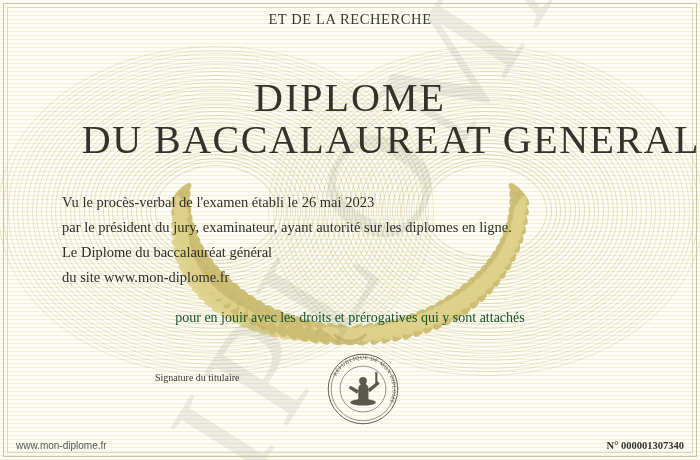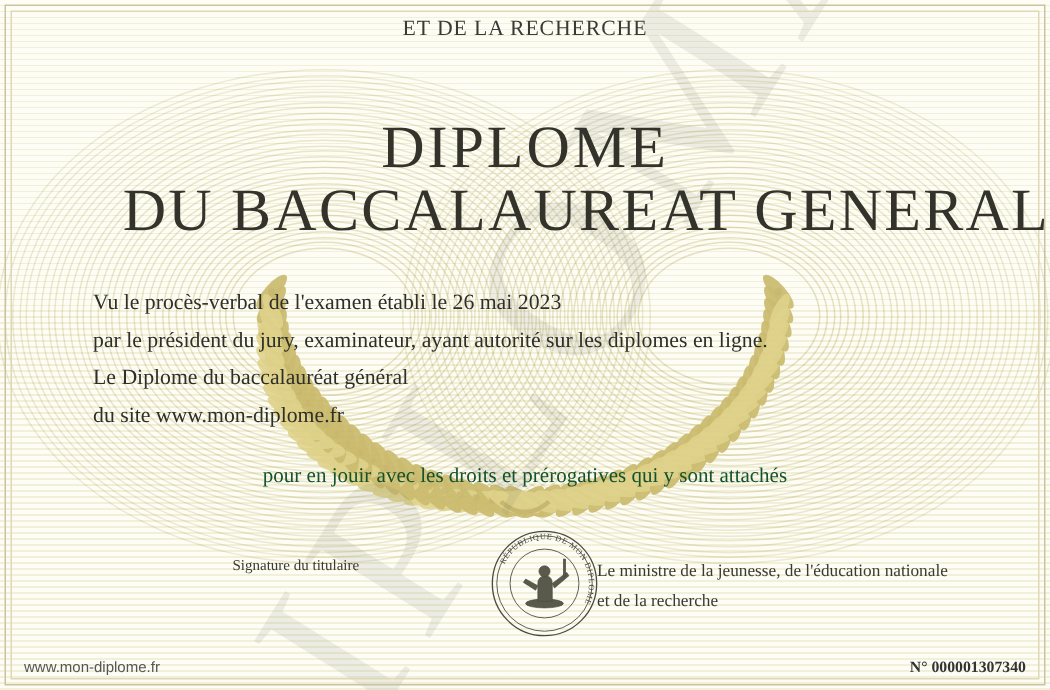--- a/index.html
+++ b/index.html
@@ -452,24 +452,20 @@
       <div>Vu le procès-verbal de l'examen établi le 26 mai 2023</div>
       <div>par le président du jury, examinateur, ayant autorité sur les diplomes en ligne.</div>
       <div>Le Diplome du baccalauréat général</div>
       <div>du site www.mon-diplome.fr</div>
     </div>
 
     <div class="enjoy">pour en jouir avec les droits et prérogatives qui y sont attachés</div>
 
     <div class="sig-left">Signature du titulaire</div>
 
-    <div class="sig-right">
-      <div>Le ministre de la jeunesse, de l'éducation nationale</div>
-      <div>et de la recherche</div>
-    </div>
 
     <svg class="seal" viewBox="0 0 100 100">
       <defs>
         <path id="sealArc" d="M 50,50 m -40,0 a 40,40 0 1,1 80,0 a 40,40 0 1,1 -80,0"></path>
       </defs>
       <circle cx="50" cy="50" r="47" fill="none" stroke="#4a4a40" stroke-width="1.2"></circle>
       <circle cx="50" cy="50" r="43" fill="none" stroke="#4a4a40" stroke-width="0.8"></circle>
       <circle cx="50" cy="50" r="31" fill="none" stroke="#4a4a40" stroke-width="0.8"></circle>
 
       <g fill="#5a5a4c" stroke="#4a4a40" stroke-width="0.6">

